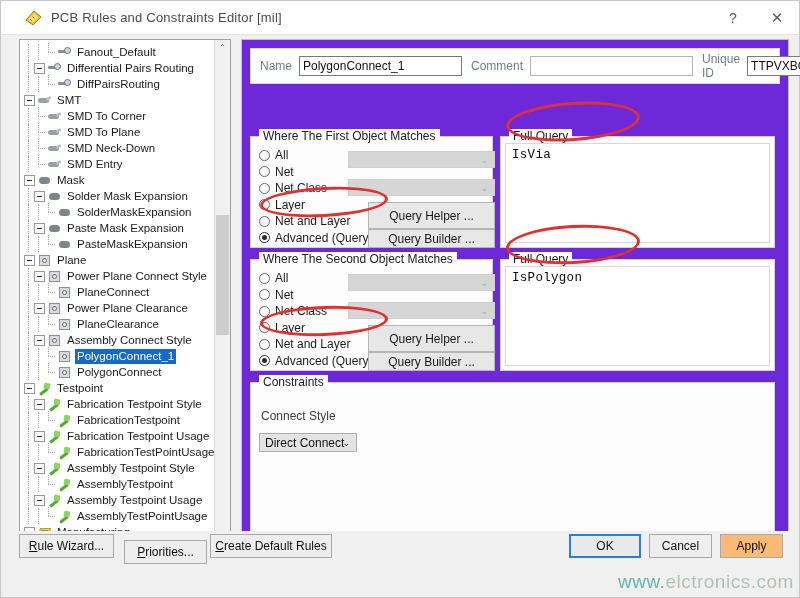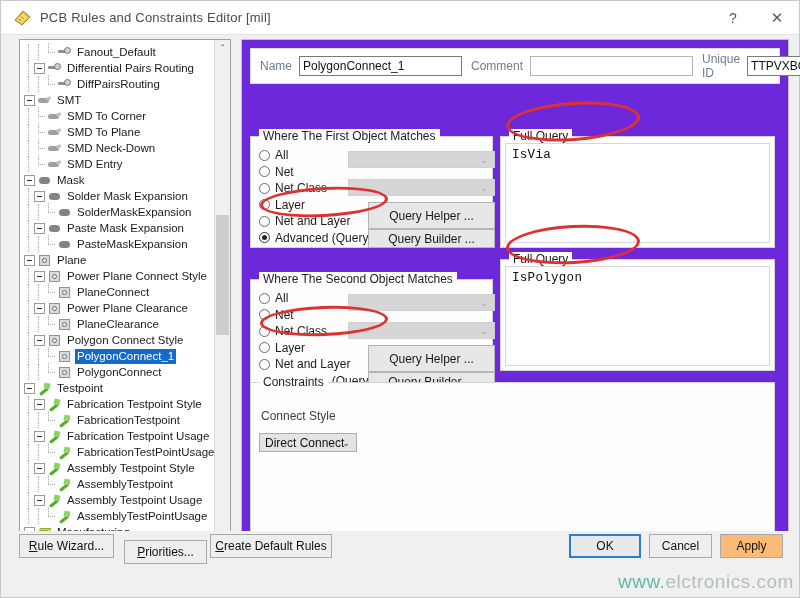--- a/index.html
+++ b/index.html
@@ -8,21 +8,21 @@
     background:#ffffff;
     font-family:"Liberation Sans", sans-serif;
     font-size:12px;
     color:#000;
     overflow:hidden;
     position:relative;
   }
   #app{position:absolute;inset:0;background:#ffffff;border:1px solid #c8c8c8;box-sizing:border-box;}
 
   
-  .titlebar{height:33px;background:#ffffff;display:flex;align-items:center;padding:0 0 0 13px;box-sizing:border-box;}
+  .titlebar{height:33px;background:#ffffff;display:flex;align-items:center;padding:0 0 0 24px;box-sizing:border-box;}
   .title-icon{width:18px;height:16px;margin-right:8px;flex:none;position:relative;}
   .title-text{font-size:13px;color:#4b4b4b;font-family:"Liberation Sans",sans-serif;letter-spacing:.2px;}
   .title-spacer{flex:1;}
   .winbtn{width:44px;height:31px;display:flex;align-items:center;justify-content:center;color:#5a5a5a;font-size:14px;}
   .winbtn.close{font-size:15px;}
 
   
   .main{position:absolute;left:0;top:33px;right:0;bottom:0;background:#f0f0f0;border-top:1px solid #e2e2e2;}
 
   
@@ -76,21 +76,21 @@
   .txtinput.name{width:185px;}
   .txtinput.comment{width:185px;border-color:#b4b4b4;}
   .txtinput.uid{width:95px;}
 
   
   .grp{position:absolute;border:1px solid #d2d2d2;box-sizing:border-box;background:#fdfdfd;}
   .grp > .legend{position:absolute;top:-8px;left:8px;background:#fdfdfd;padding:0 4px;font-size:12px;color:#222;white-space:nowrap;}
   .grp.q > .legend{color:#1b1b1b;}
 
   .grp1{left:8px;top:96px;width:243px;height:112px;}
-  .grp2{left:8px;top:219px;width:243px;height:112px;margin-top:20px;}
+  .grp2{left:8px;top:219px;width:243px;height:112px;}
   .grpq1{left:258px;top:96px;width:275px;height:112px;}
   .grpq2{left:258px;top:219px;width:275px;height:112px;}
   .grpc{left:8px;top:342px;width:525px;height:175px;}
 
   .radio-col{position:absolute;left:8px;top:10px;}
   .radio{display:flex;align-items:center;height:16.5px;}
   .radio .dot{width:11px;height:11px;border:1px solid #6b6b6b;border-radius:50%;background:#fff;box-sizing:border-box;margin-right:5px;flex:none;position:relative;}
   .radio.on .dot{border-color:#333;}
   .radio.on .dot::after{content:"";position:absolute;left:2px;top:2px;width:5px;height:5px;border-radius:50%;background:#2a2a2a;}
   .radio .rlabel{font-size:12px;color:#1c1c1c;}
@@ -305,21 +305,21 @@
               </div>
               <div class="ico plane"></div>
               <span class="lbl">PlaneClearance</span>
             </div>
             <div class="trow">
               <div class="guide dots"></div>
               <div class="expslot">
                 <div class="expander"></div>
               </div>
               <div class="ico plane"></div>
-              <span class="lbl">Polygon Connect Style</span>
+              <span class="lbl">Assembly Connect Style</span>
             </div>
             <div class="trow sel">
               <div class="guide dots"></div>
               <div class="guide dots"></div>
               <div class="expslot">
                 <div class="elbow"></div>
               </div>
               <div class="ico plane"></div>
               <span class="lbl">PolygonConnect_1</span>
             </div>

